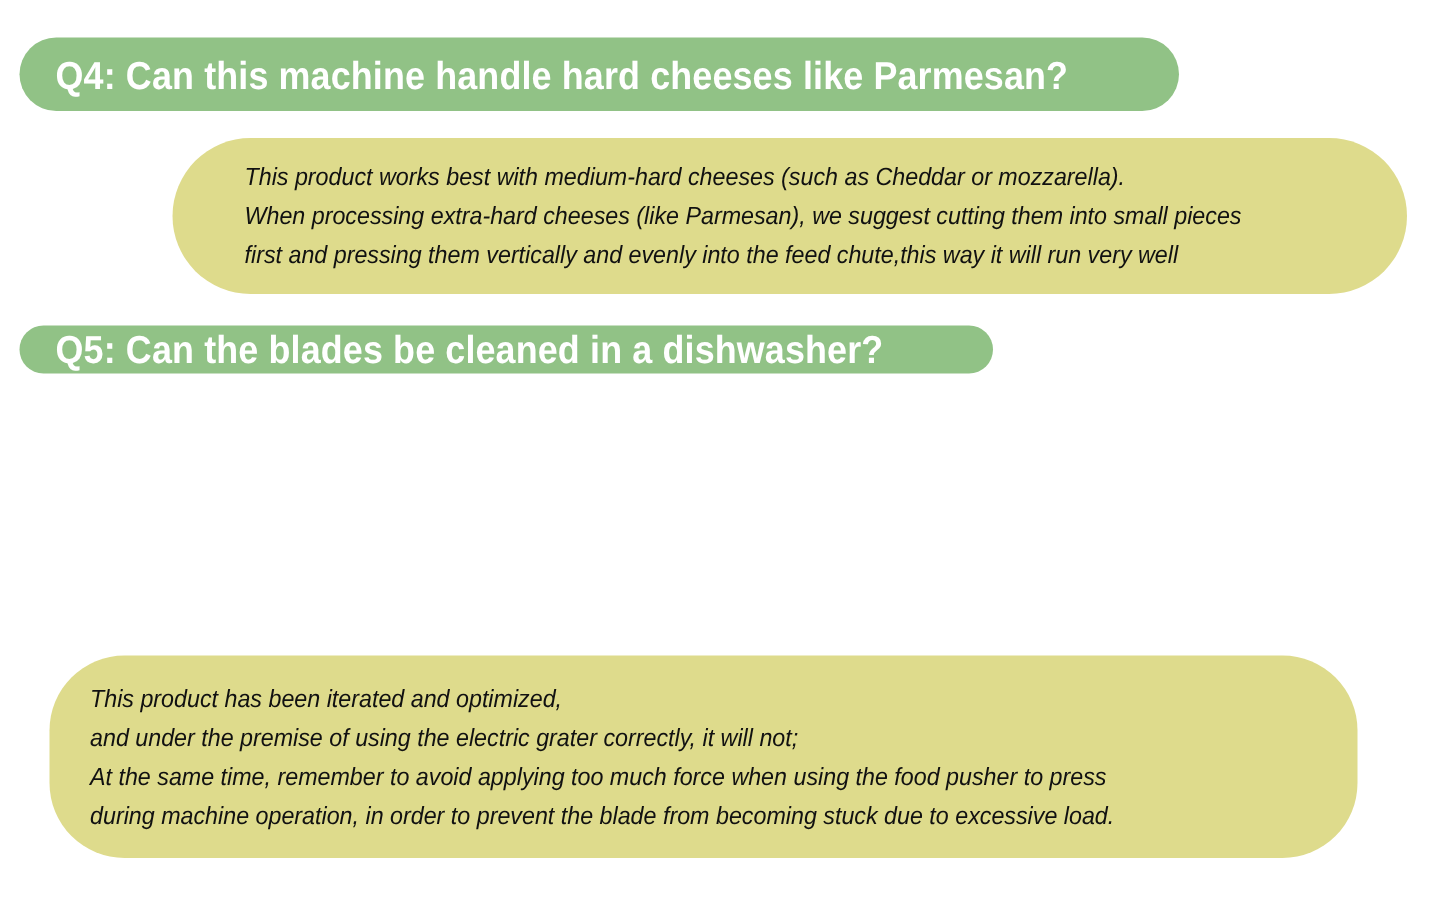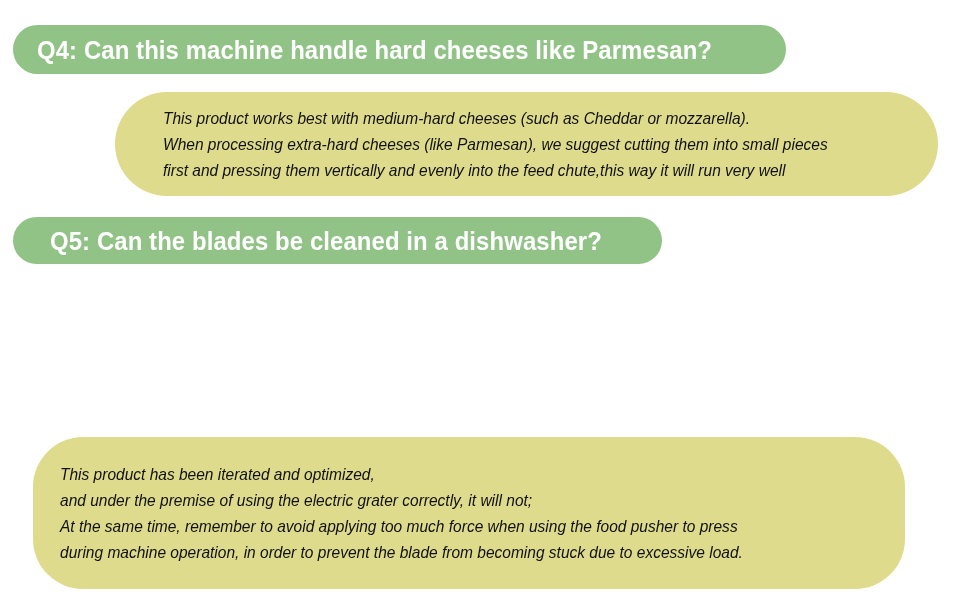--- a/index.html
+++ b/index.html
@@ -65,26 +65,26 @@
     transform: scaleX(0.94);
     transform-origin: left center;
   }
   .a-line.upright {
     font-style: normal;
     font-size: 17px;
   }
 
   
   #pill-q4 { left: 13px;  top: 25px;  width: 773px; height: 49px;  padding-left: 24px; }
-  #pill-q5 { left: 13px;  top: 217px; width: 649px; height: 47px;  padding-left: 24px; justify-content: center; }
+  #pill-q5 { left: 13px;  top: 217px; width: 649px; height: 32px;  padding-left: 24px; }
   #pill-q6 { left: 13px;  top: 358px; width: 700px; height: 47px;  padding-left: 24px; }
 
   #ans-q4 { left: 115px; top: 92px;  width: 823px; height: 104px; border-radius: 52px; padding-left: 48px; }
   #ans-q5 { left: 115px; top: 277px; width: 382px; height: 54px;  border-radius: 27px; padding-left: 78px; }
-  #ans-q6 { left: 33px;  top: 437px; width: 872px; height: 152px; border-radius: 50px; padding-left: 27px; }
+  #ans-q6 { left: 33px;  top: 437px; width: 872px; height: 135px; border-radius: 50px; padding-left: 27px; }
 </style>
 </head>
 <body>
 
 <div class="faq-root">
 
   <div class="q-pill" id="pill-q4">
     <span class="q-text">Q4: Can this machine handle hard cheeses like Parmesan?</span>
   </div>
 

